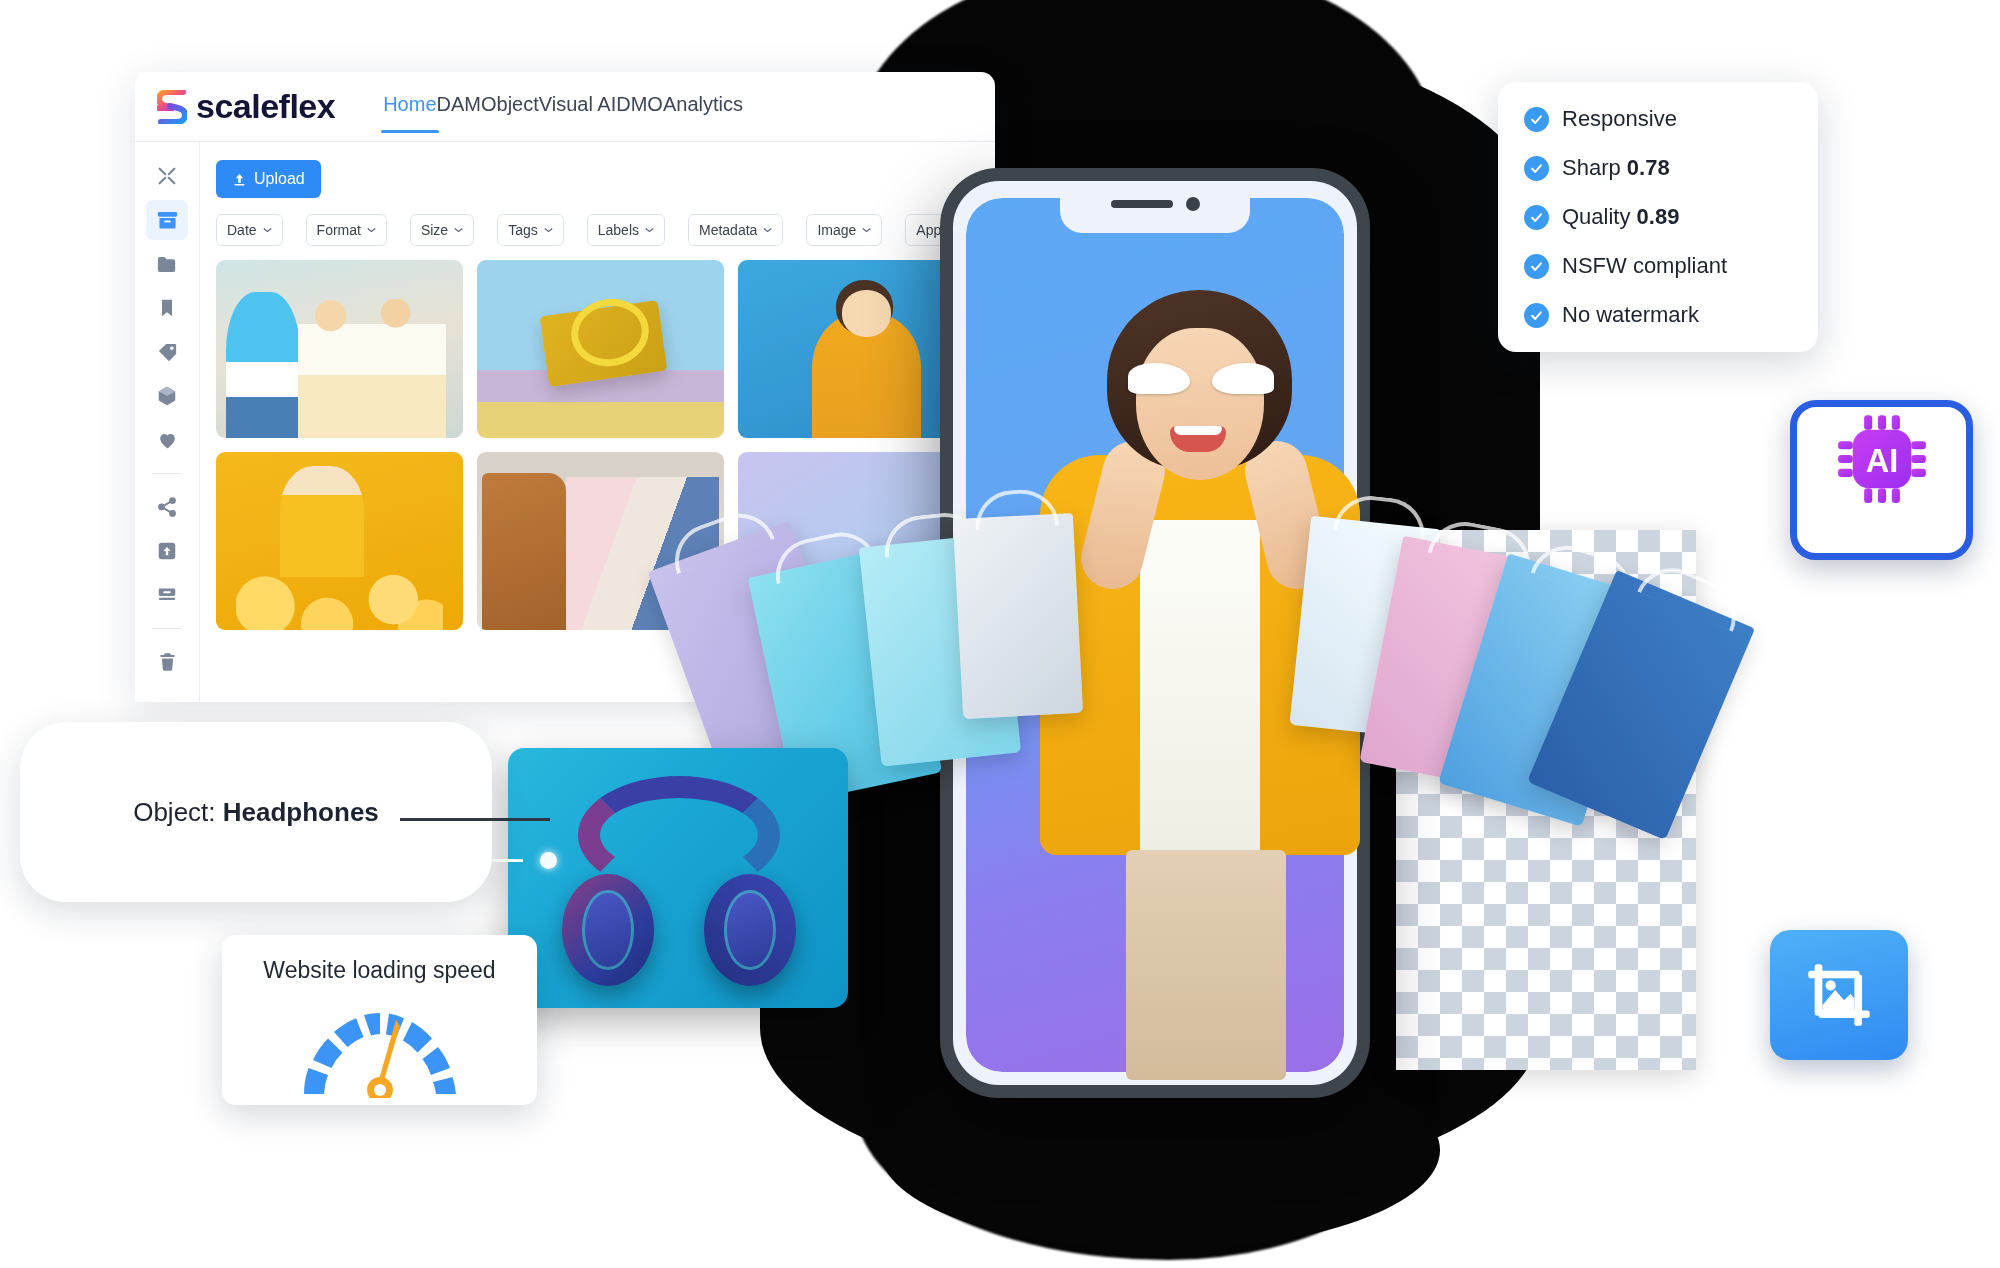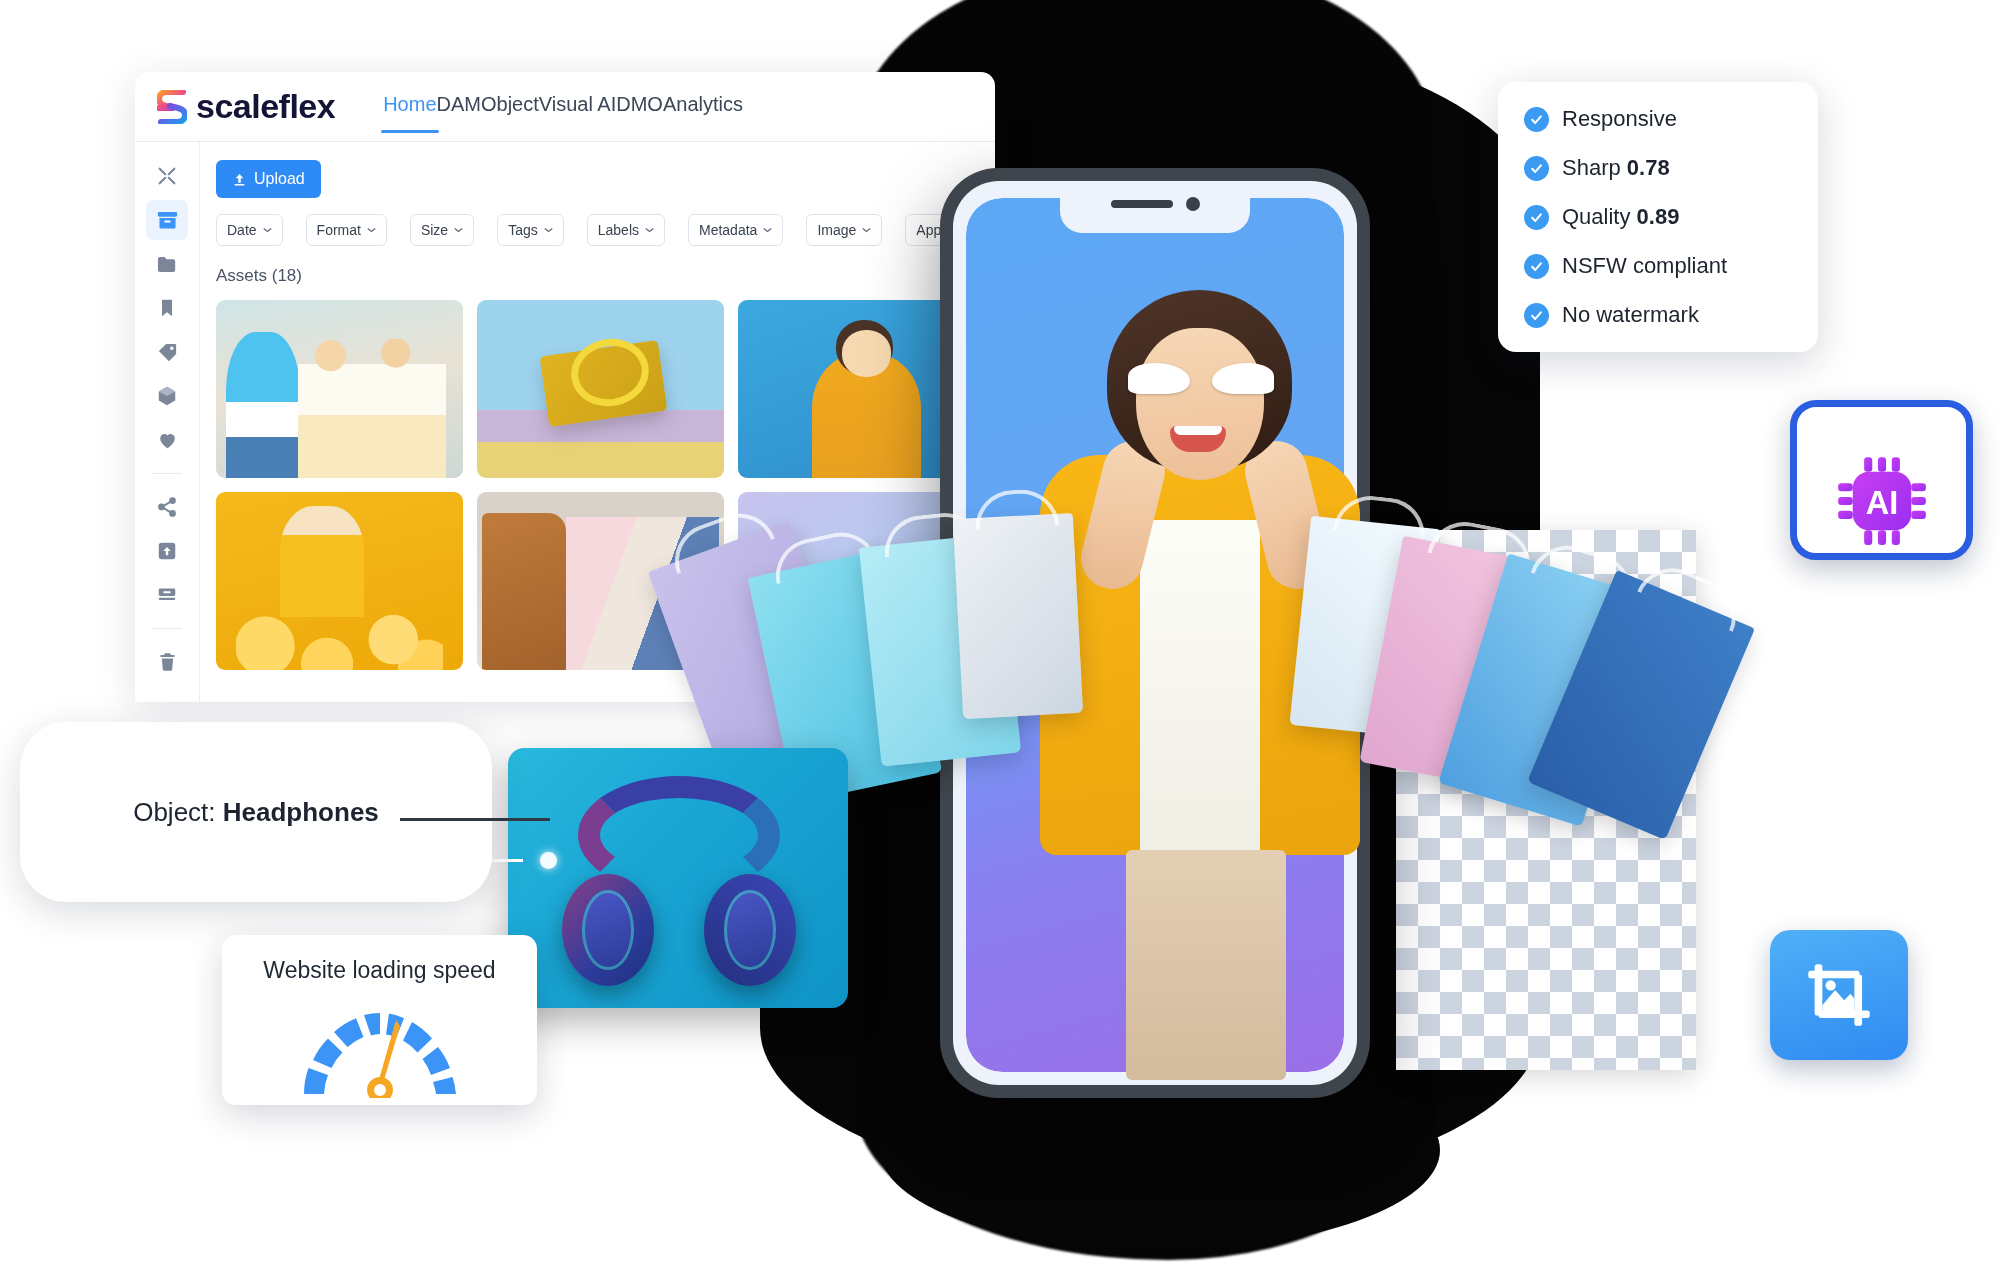--- a/index.html
+++ b/index.html
@@ -308,21 +308,21 @@
     display: flex; align-items: center; justify-content: center; flex: none;
   }
   .badge-txt { font-size: 22px; color: #1d2430; white-space: nowrap; }
   .badge-txt b { font-weight: bold; }
 
   
   .ai-card {
     position: absolute; left: 1790px; top: 400px;
     width: 183px; height: 160px;
     background: #fff; border: 7px solid #2b5de0; border-radius: 26px;
-    display: flex; align-items: flex-end; justify-content: center;
+    display: flex; align-items: flex-start; justify-content: center;
     box-shadow: 0 10px 28px rgba(15,30,70,.26);
   }
   
   .crop-card {
     position: absolute; left: 1770px; top: 930px;
     width: 138px; height: 130px;
     background: linear-gradient(165deg,#4fb0f7,#2f8bf2);
     border-radius: 20px;
     display: flex; align-items: center; justify-content: center;
     box-shadow: 0 10px 26px rgba(15,40,90,.28);
@@ -566,21 +566,20 @@
               <span>Approval</span>
               <svg width="9" height="6" viewBox="0 0 12 8" fill="none" stroke="#5f6b7c" stroke-width="1.7">
                 <path d="M1 2l5 4 5-4"></path>
               </svg>
             </div>
           <div class="chip">
               <span>License expiry</span>
             </div>
         </div>
 
-        <div class="assets-label">Assets (18)</div>
 
         <div class="grid">
           <div class="thumb t-friends"></div>
           <div class="thumb t-bag"></div>
           <div class="thumb t-selfie"></div>
           <div class="thumb t-balloons"></div>
           <div class="thumb t-clothes"></div>
           <div class="thumb t-lav"></div>
         </div>
       </div>

